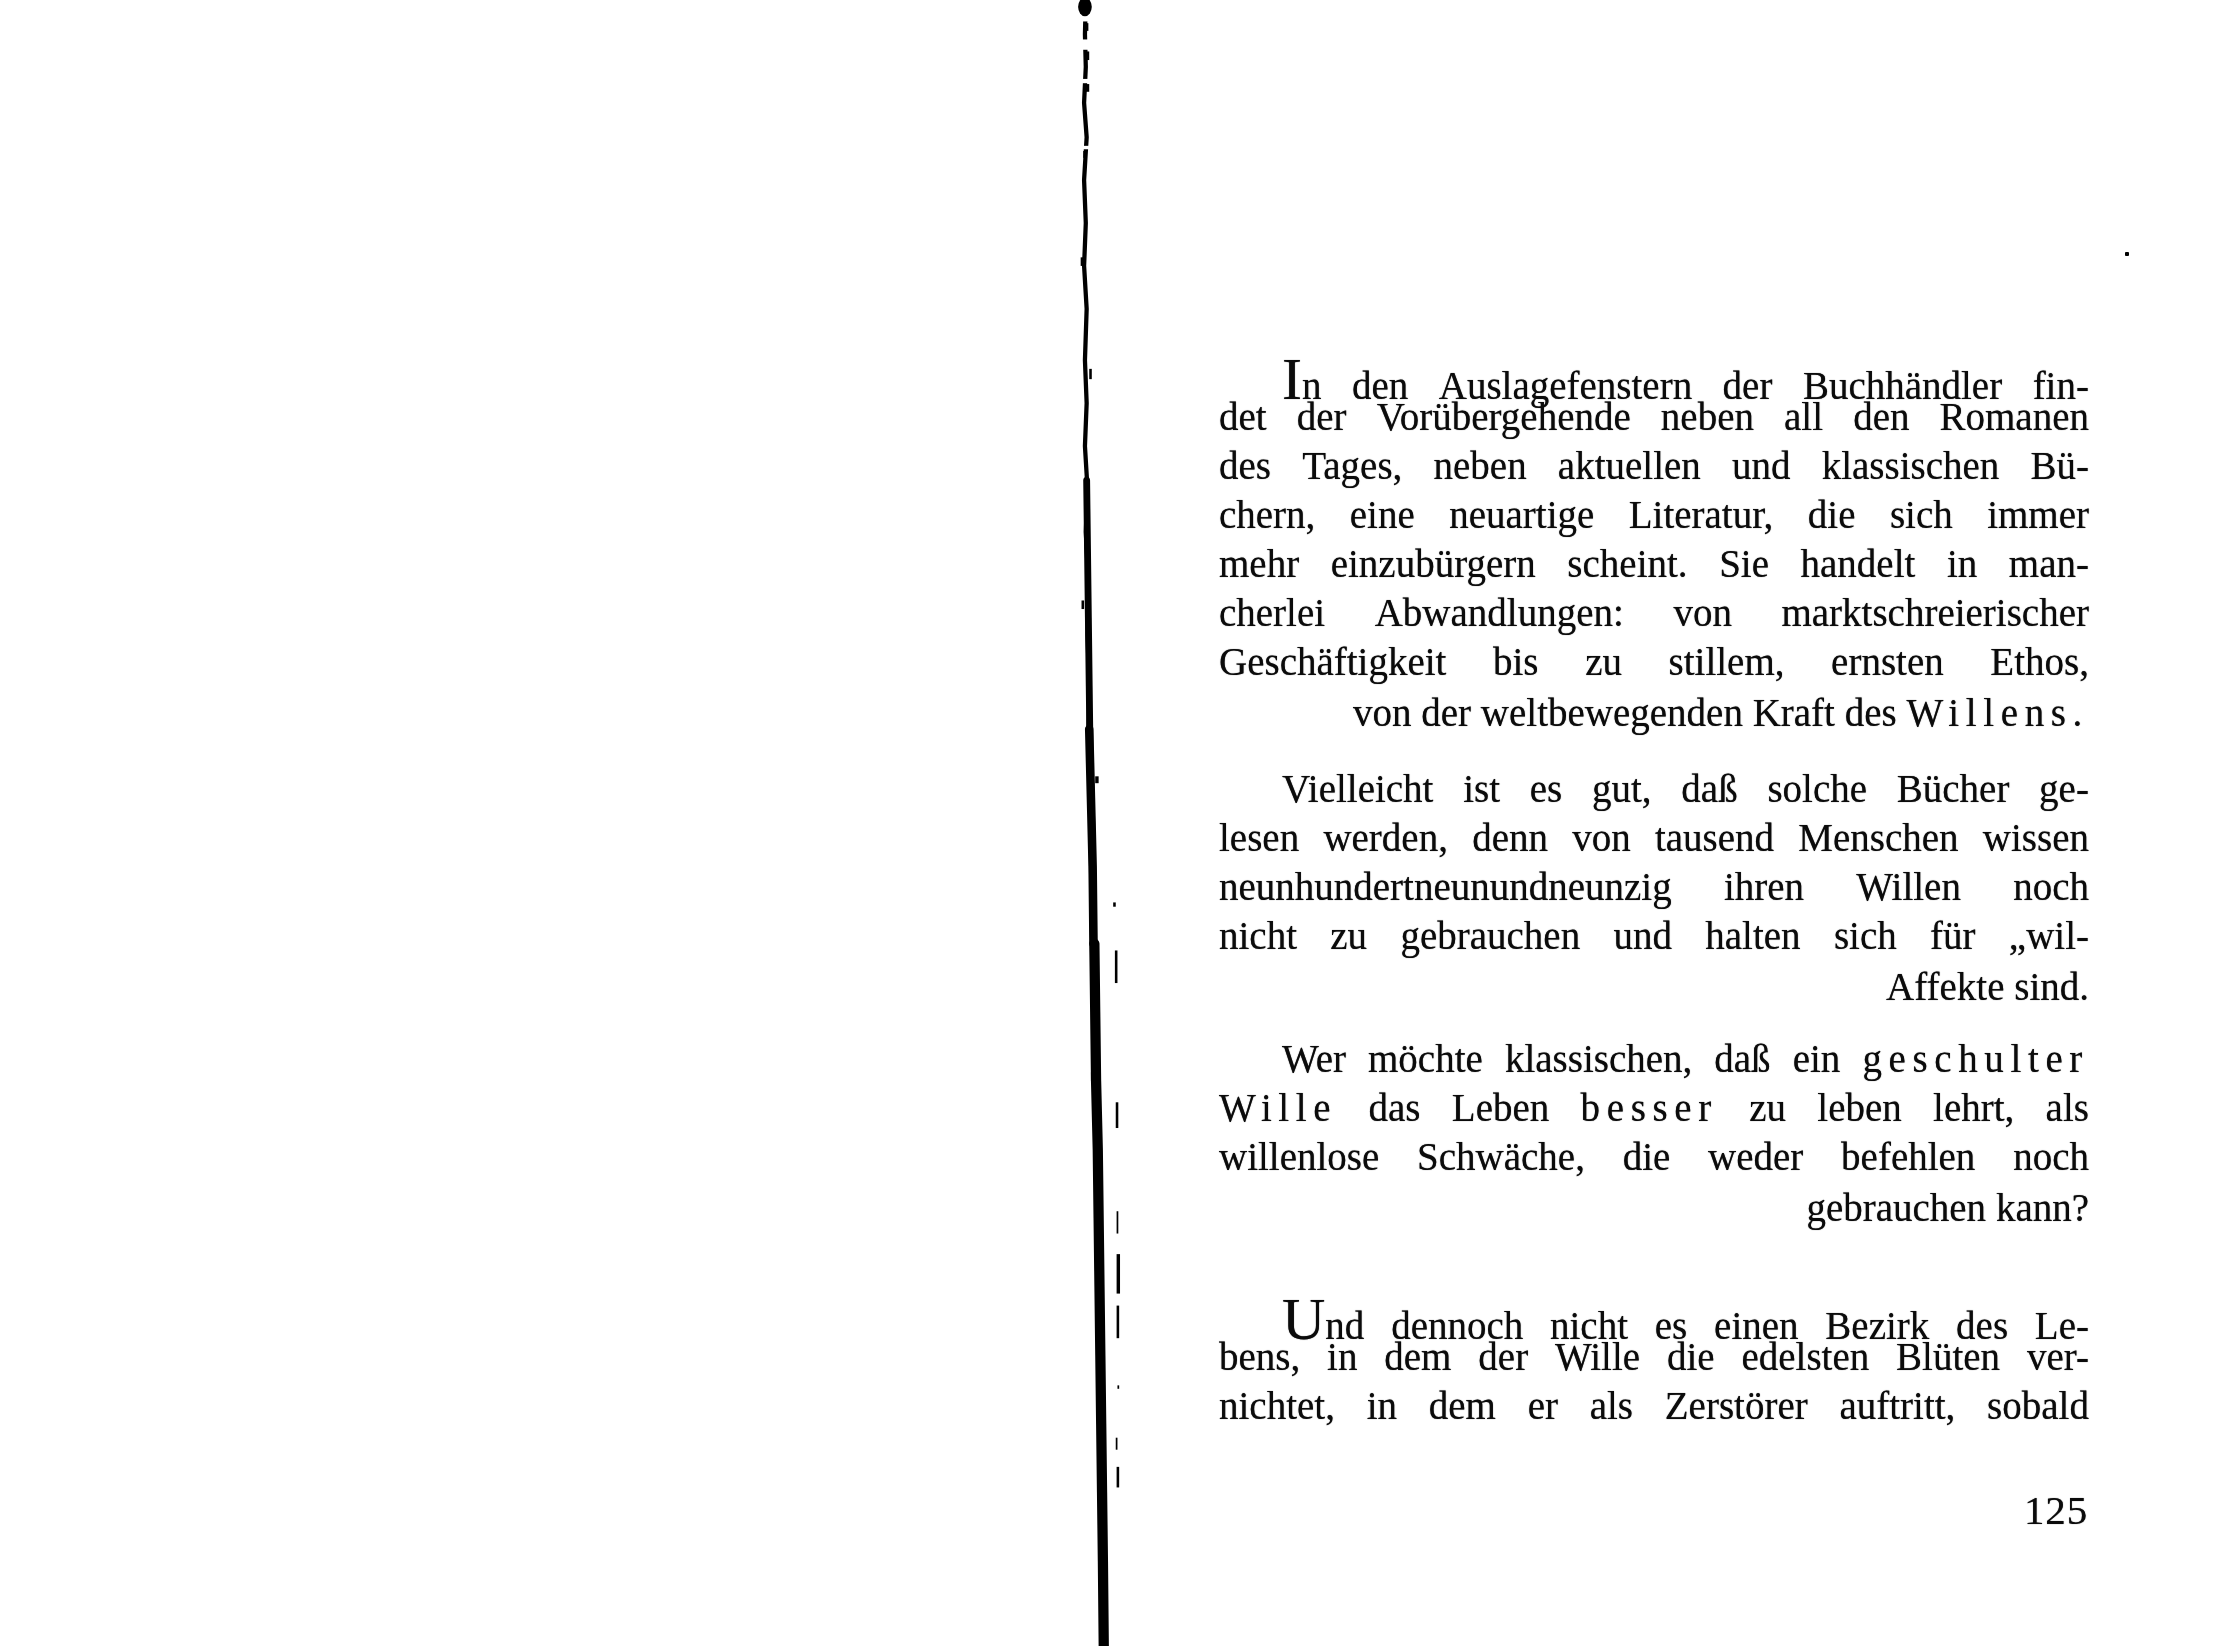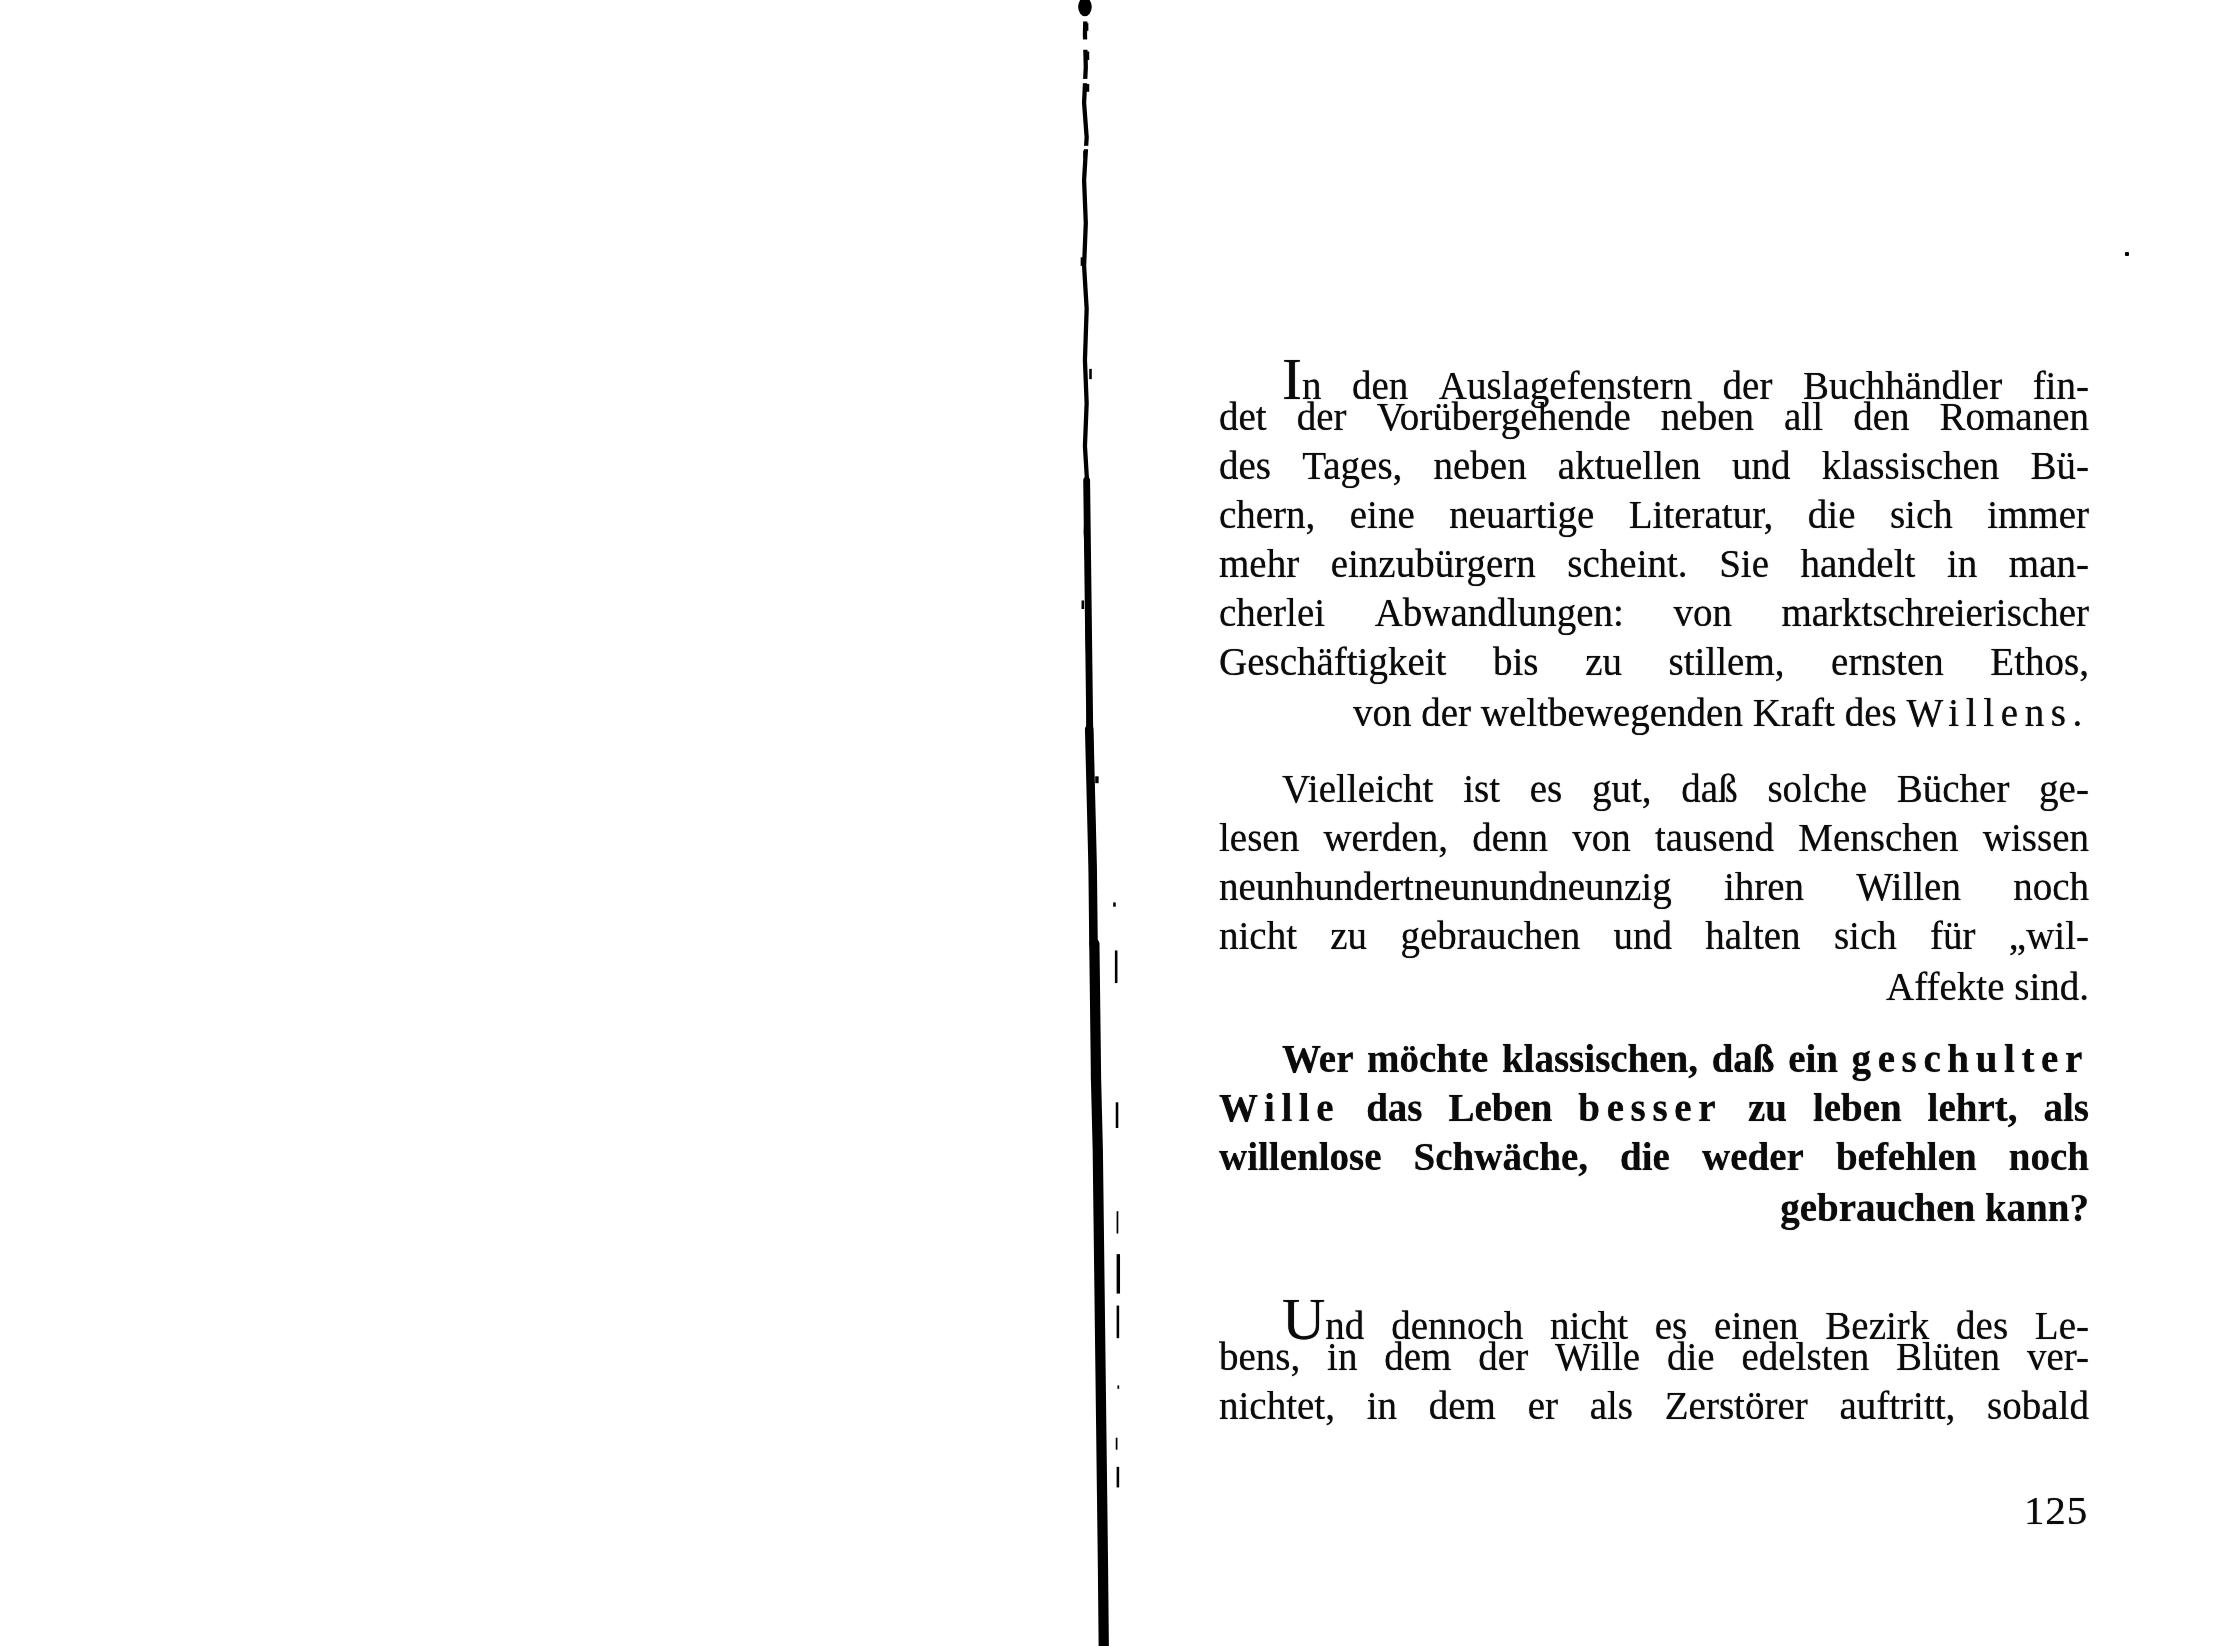--- a/index.html
+++ b/index.html
@@ -175,21 +175,21 @@
           <span class="word">zu</span>
           <span class="word">gebrauchen</span>
           <span class="word">und</span>
           <span class="word">halten</span>
           <span class="word">sich</span>
           <span class="word">für</span>
           <span class="word">„wil-</span>
         </div>
         <div class="line last"><span class="word">Affekte</span> <span class="word">sind.</span></div>
       </div>
-      <div class="para" style="margin-top: 25px; font-weight: bold;">
+      <div class="para" style="margin-top: 25px;">
         <div class="line first">
           <span class="word">Wer</span>
           <span class="word">möchte</span>
           <span class="word">klassischen,</span>
           <span class="word">daß</span>
           <span class="word">ein</span>
           <span class="word spaced">geschulter</span>
         </div>
         <div class="line">
           <span class="word spaced">Wille</span>

